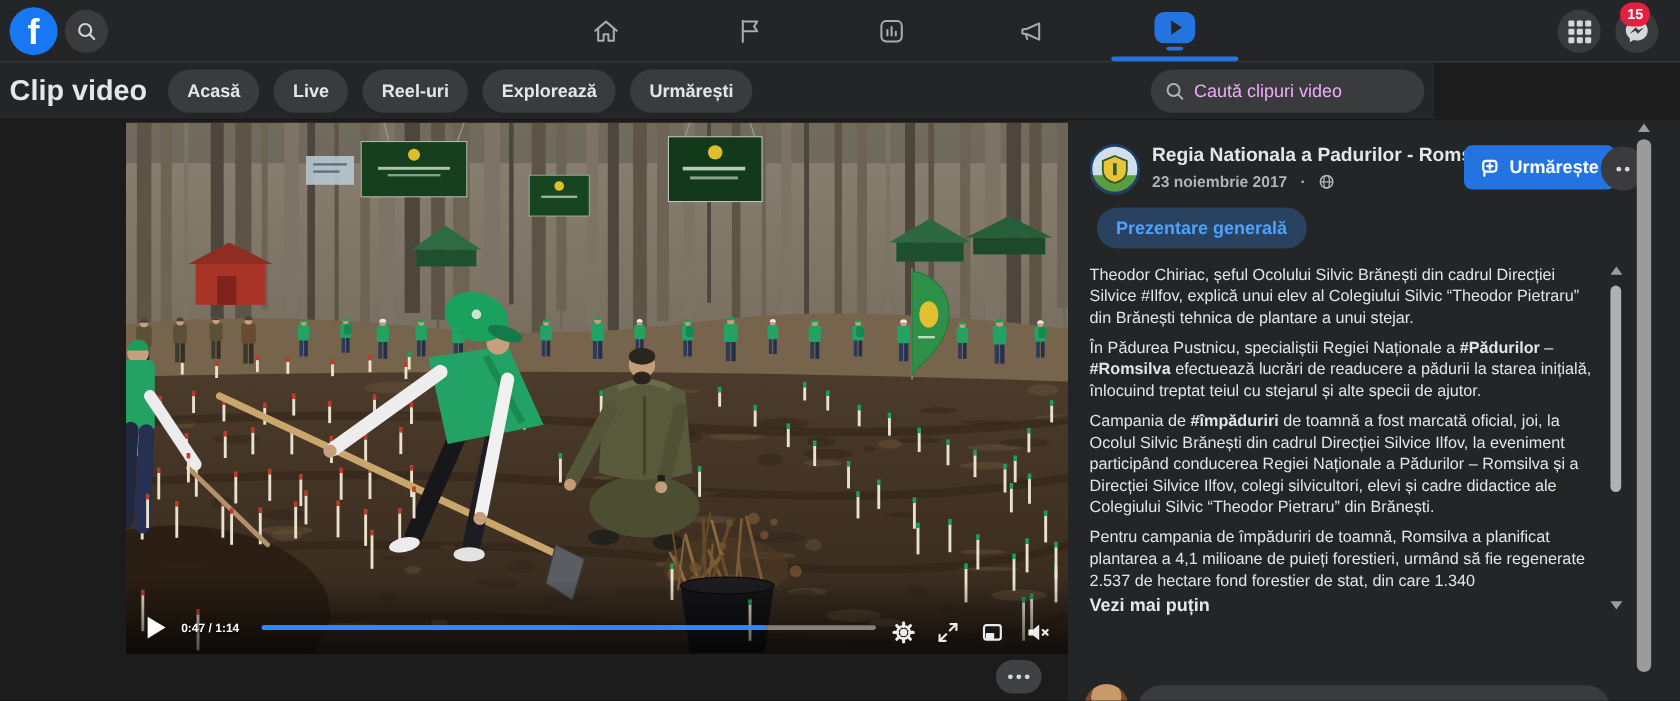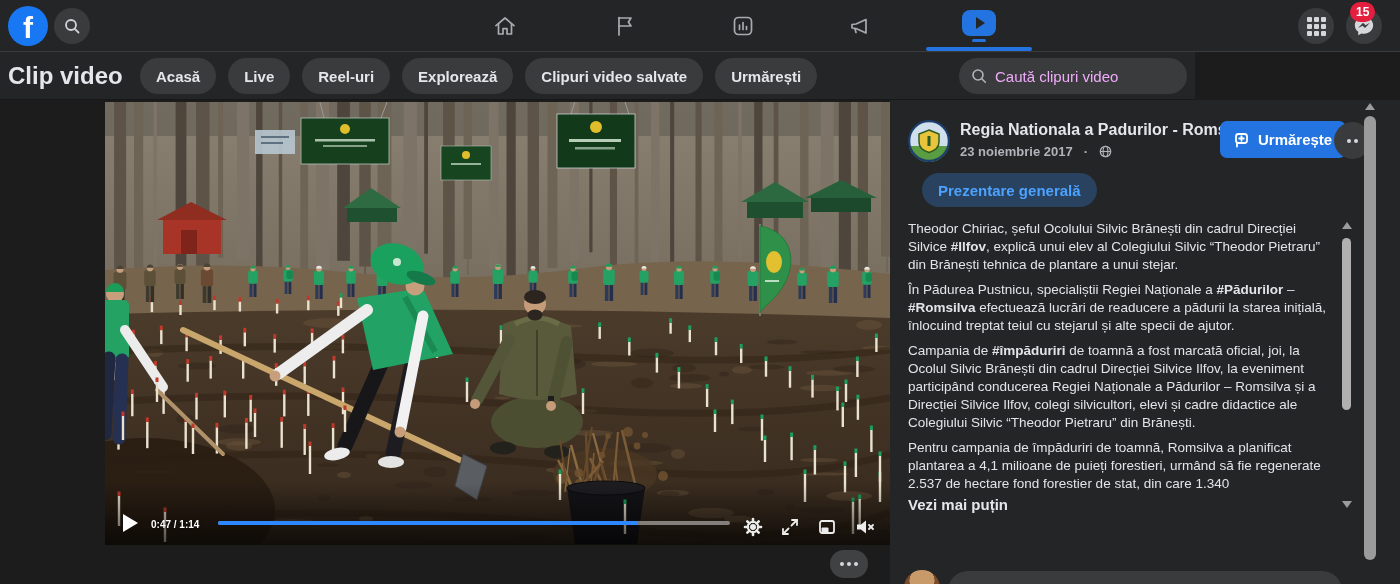--- a/index.html
+++ b/index.html
@@ -66,21 +66,21 @@
   .sidebar{position:absolute;left:890px;top:100px;width:510px;height:484px;background:#242526;}
   .avatar{position:absolute;left:18px;top:20px;width:42px;height:42px;border-radius:50%;overflow:hidden;}
   .page-name{position:absolute;left:70px;top:21px;font-size:16px;font-weight:700;color:#e4e6eb;white-space:nowrap;}
   .post-meta{position:absolute;left:70px;top:44px;font-size:13px;font-weight:700;color:#b0b3b8;
              display:flex;align-items:center;gap:11px;}
   .follow-btn{position:absolute;left:330px;top:21px;height:37px;padding:0 14px;border-radius:7px;
               background:#2374e1;display:flex;align-items:center;gap:8px;color:#fff;
               font-size:15px;font-weight:700;}
   .hdr-more{position:absolute;left:444px;top:22px;width:37px;height:37px;border-radius:50%;
             background:#3a3b3c;display:flex;align-items:center;justify-content:center;gap:3px;}
-  .tabs{position:absolute;left:32px;top:73px;display:flex;gap:12px;}
+  .tabs{position:absolute;left:24px;top:73px;display:flex;gap:12px;}
   .tab{height:34px;padding:0 16px;border-radius:17px;display:flex;align-items:center;
        font-size:15px;font-weight:700;background:#3a3b3c;color:#e4e6eb;white-space:nowrap;}
   .tab.active{background:#28425f;color:#4da2ff;}
   .desc{position:absolute;left:18px;top:120px;width:424px;height:292px;overflow:hidden;
         font-size:13.5px;line-height:18px;color:#e2e4e9;}
   .desc p{margin:0 0 7px 0;}
   .see-less{position:absolute;left:18px;top:396px;font-size:15px;font-weight:700;color:#e4e6eb;}
   .composer-avatar{position:absolute;left:14px;top:470px;width:36px;height:36px;border-radius:50%;
                    background:radial-gradient(circle at 50% 30%,#c89a6a 0 40%,#7a4a2a 41% 100%);
                    border:1px solid #4a3categor0;}
@@ -166,21 +166,20 @@
     <div class="badge">15</div>
   </div>
 
   <div class="subheader">
     <div class="page-title">Clip video</div>
     <div class="pill-row">
       <div class="pill">Acasă</div>
       <div class="pill">Live</div>
       <div class="pill">Reel-uri</div>
       <div class="pill">Explorează</div>
-      <div class="pill">Clipuri video salvate</div>
       <div class="pill">Urmărești</div>
     </div>
     <div class="search-pill">
       <svg width="16" height="16" viewBox="0 0 16 16">
         <circle cx="7" cy="7" r="5" fill="none" stroke="#b0b3b8" stroke-width="1.6"></circle>
         <line x1="10.8" y1="10.8" x2="14.3" y2="14.3" stroke="#b0b3b8" stroke-width="1.6" stroke-linecap="round"></line>
       </svg>
       <span class="ph">Caută clipuri video</span>
     </div>
   </div>
@@ -833,21 +832,21 @@
     <div class="hdr-more dots">
         <i></i>
         <i></i>
       </div>
 
     <div class="tabs">
       <div class="tab active">Prezentare generală</div>
     </div>
 
     <div class="desc">
-      <p><span>Theodor Chiriac, șeful Ocolului Silvic Brănești din cadrul Direcției Silvice </span><span style="font-weight: 700;">#Ilfov</span><span>, explică unui elev al Colegiului Silvic “Theodor Pietraru” din Brănești tehnica de plantare a unui stejar.</span></p>
+      <p><span>Theodor Chiriac, șeful Ocolului Silvic Brănești din cadrul Direcției Silvice </span><span style="font-weight: 400;">#Ilfov</span><span>, explică unui elev al Colegiului Silvic “Theodor Pietraru” din Brănești tehnica de plantare a unui stejar.</span></p>
       <p><span>În Pădurea Pustnicu, specialiștii Regiei Naționale a </span><span style="font-weight: 700;">#Pădurilor</span><span> – </span><span style="font-weight: 700;">#Romsilva</span><span> efectuează lucrări de readucere a pădurii la starea inițială, înlocuind treptat teiul cu stejarul și alte specii de ajutor.</span></p>
       <p><span>Campania de </span><span style="font-weight: 700;">#împăduriri</span><span> de toamnă a fost marcată oficial, joi, la Ocolul Silvic Brănești din cadrul Direcției Silvice Ilfov, la eveniment participând conducerea Regiei Naționale a Pădurilor – Romsilva și a Direcției Silvice Ilfov, colegi silvicultori, elevi și cadre didactice ale Colegiului Silvic “Theodor Pietraru” din Brănești.</span></p>
       <p><span>Pentru campania de împăduriri de toamnă, Romsilva a planificat plantarea a 4,1 milioane de puieți forestieri, urmând să fie regenerate 2.537 de hectare fond forestier de stat, din care 1.340</span></p>
     </div>
 
     <div class="inner-scroll">
       <div class="arr up"></div>
       <div class="inner-thumb"></div>
       <div class="arr down"></div>
     </div>

